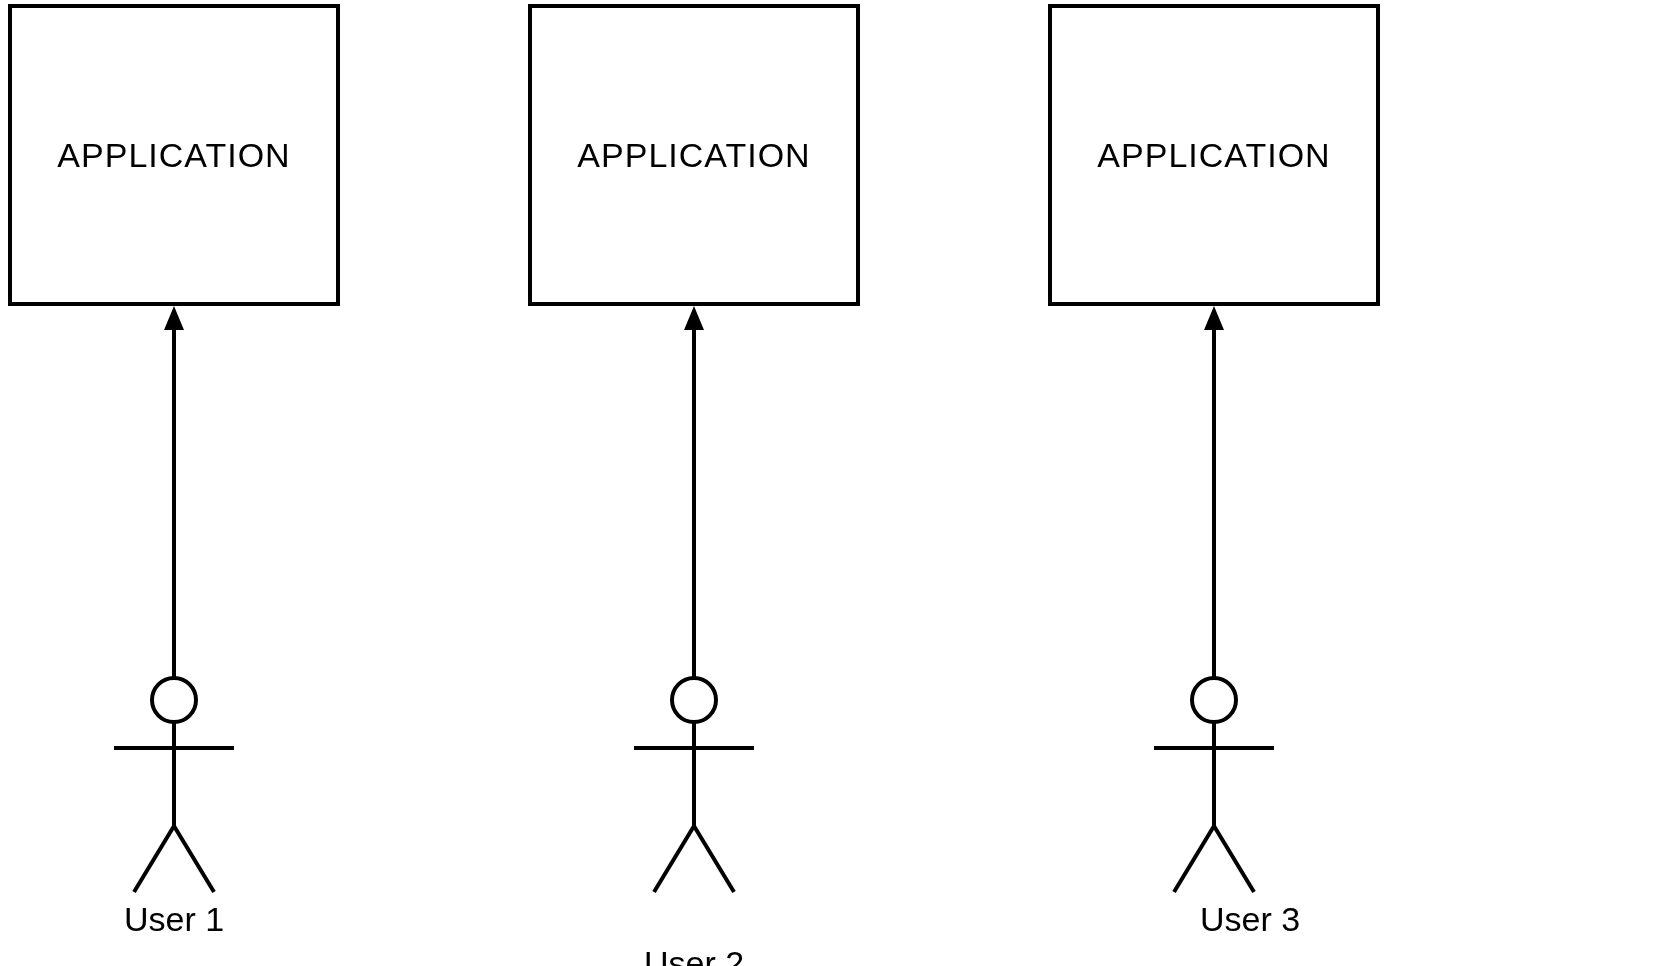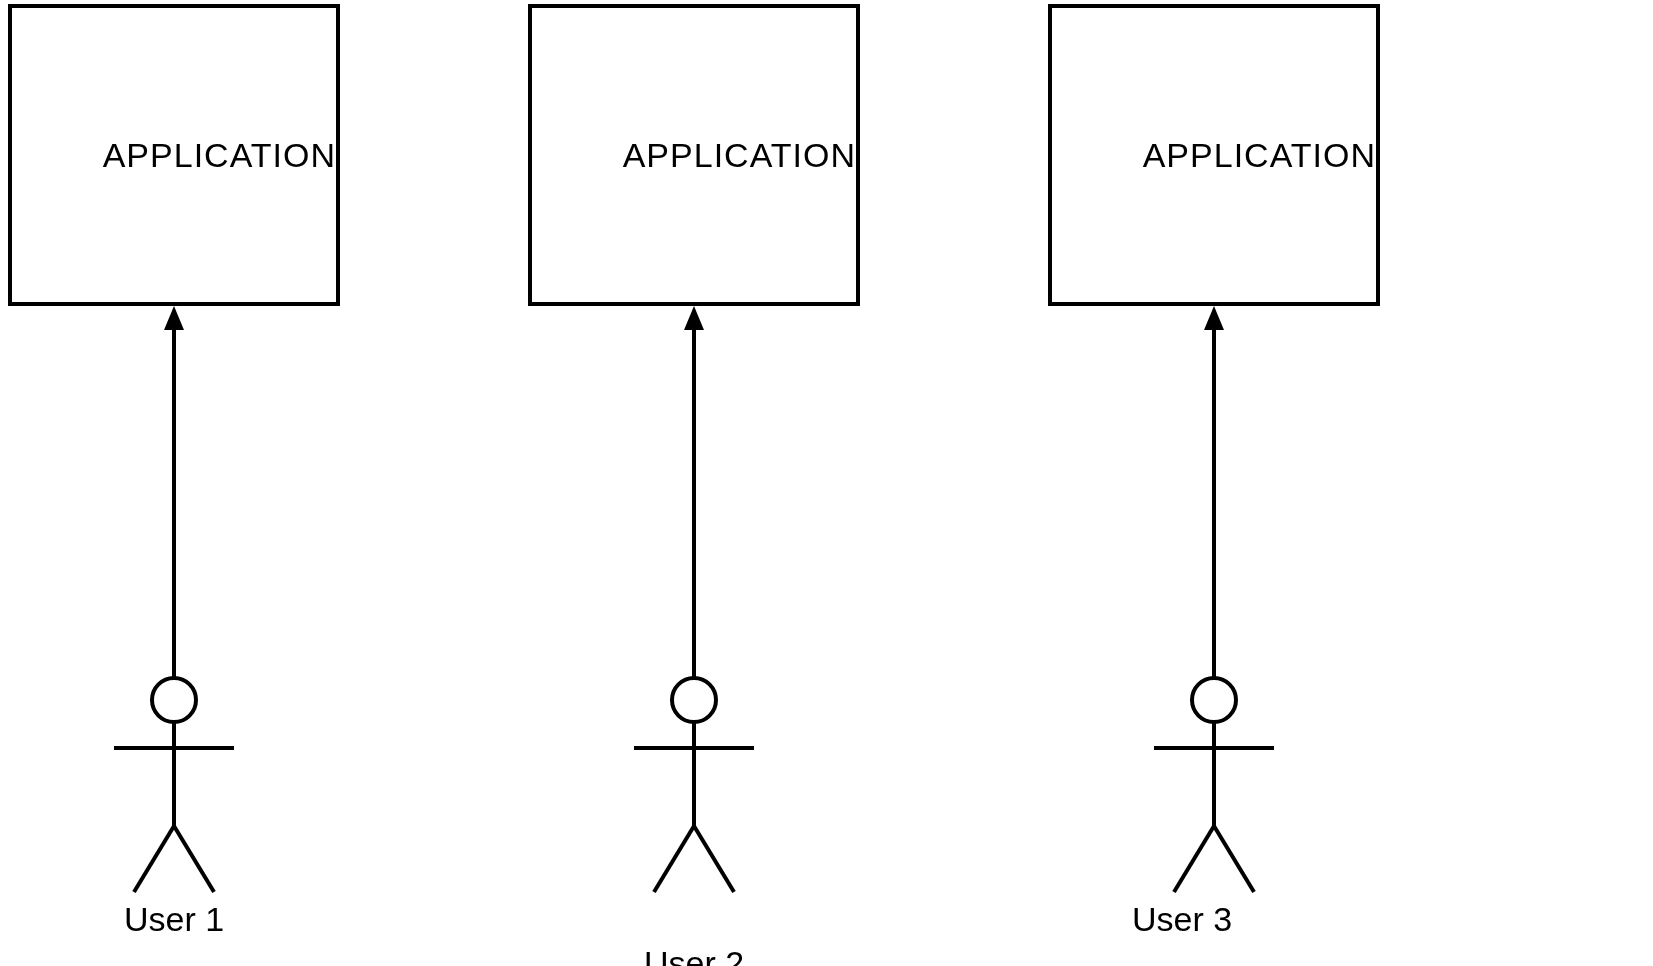--- a/index.html
+++ b/index.html
@@ -6,21 +6,21 @@
     html, body { width: 1653px; height: 966px; background: #ffffff; font-family: Arial, Helvetica, sans-serif; }
     .canvas { position: relative; width: 1653px; height: 966px; }
     .app-box {
       position: absolute;
       width: 332px;
       height: 302px;
       background: #ffffff;
       border: 4px solid #000000;
       display: flex;
       align-items: center;
-      justify-content: flex-end;
+      justify-content: center;
     }
     .app-label {
       font-size: 34px;
       letter-spacing: 1px;
       color: #000000;
       font-weight: 400;
     }
     .arrow-svg {
       position: absolute;
     }
@@ -79,15 +79,15 @@
     <line x1="14" y1="18" x2="14" y2="388" stroke="#000000" stroke-width="4"></line>
     <polygon points="14,0 4,24 24,24" fill="#000000"></polygon>
   </svg>
   <svg class="stick-figure" style="left:1148px; top:676px;" width="132" height="220">
     <circle cx="66" cy="24" r="22" fill="#ffffff" stroke="#000000" stroke-width="4"></circle>
     <line x1="66" y1="46" x2="66" y2="150" stroke="#000000" stroke-width="4"></line>
     <line x1="6" y1="72" x2="126" y2="72" stroke="#000000" stroke-width="4"></line>
     <line x1="66" y1="150" x2="26" y2="216" stroke="#000000" stroke-width="4"></line>
     <line x1="66" y1="150" x2="106" y2="216" stroke="#000000" stroke-width="4"></line>
   </svg>
-  <div class="user-label" style="left:1116px; top:900px; width:132px;">User 3</div>
+  <div class="user-label" style="left:1184px; top:900px; width:132px;">User 3</div>
 
 </div>
 
 </body></html>

